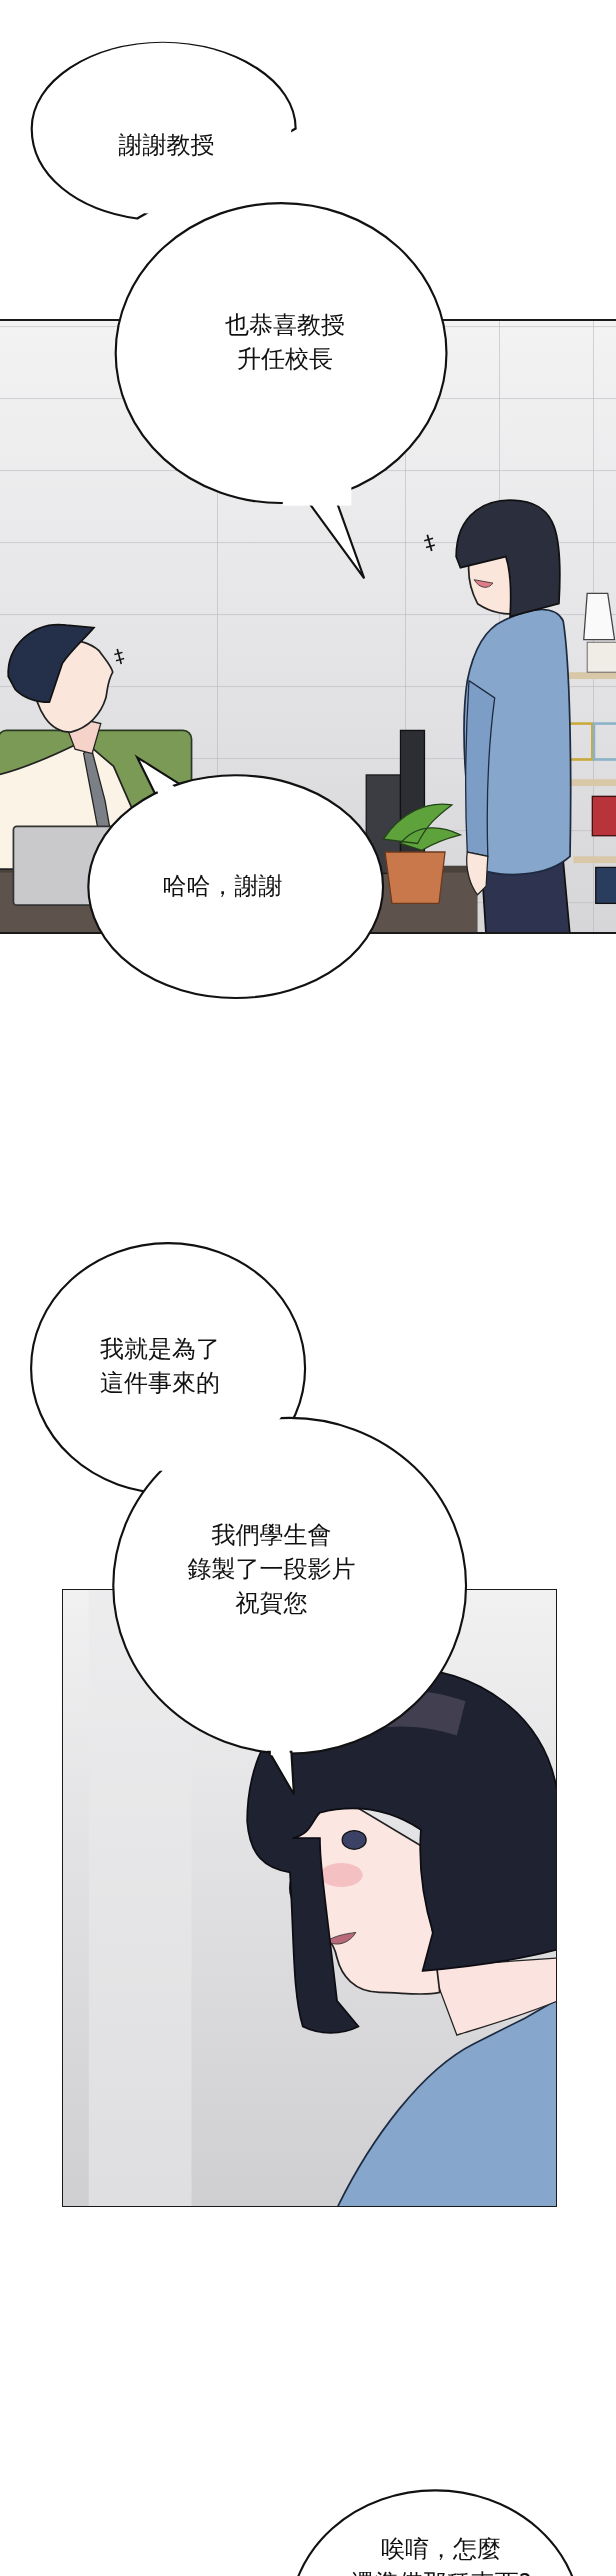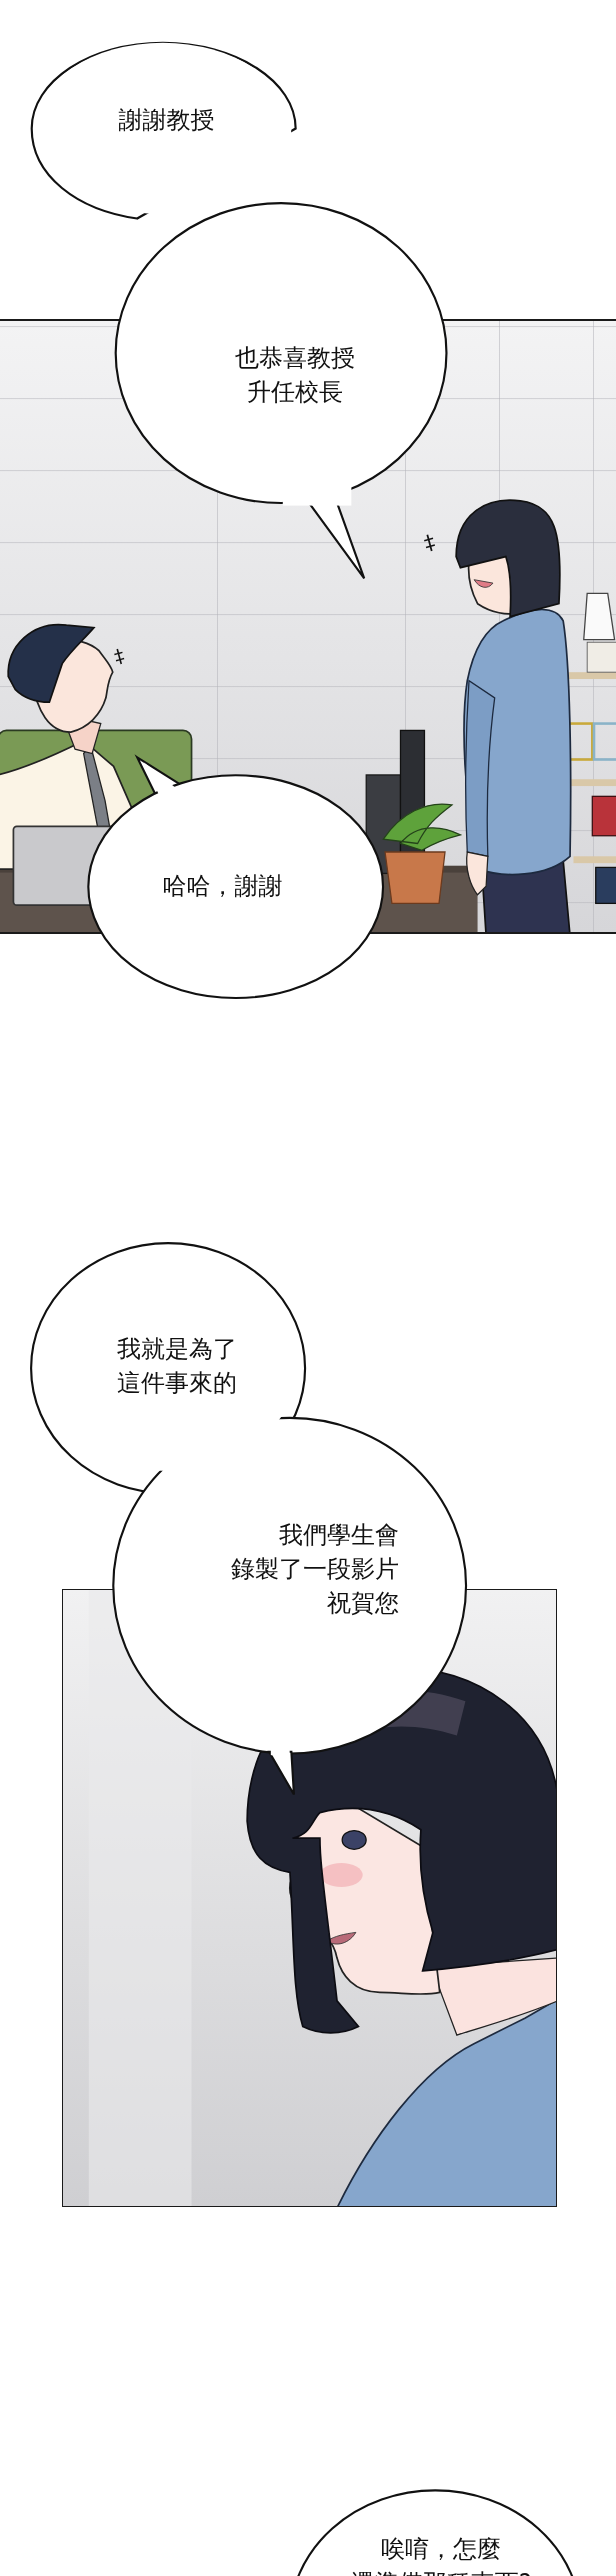--- a/index.html
+++ b/index.html
@@ -105,24 +105,24 @@
     <path d="M308,410 C320,418 335,412 342,400 C328,402 318,404 308,410 Z" fill="#b86a78" stroke="#333" stroke-width="1"></path>
     <path d="M215,270 C215,160 290,90 385,90 C490,90 565,150 578,240 L578,420 C540,430 480,440 420,445 L432,400 C420,360 415,320 418,280 C380,255 340,250 300,260 C290,270 290,285 268,290 L300,290 C300,320 305,350 320,480 L345,510 C325,520 300,520 280,510 C268,470 270,410 265,330 C235,325 218,310 215,270 Z" fill="#1f2230" stroke="#0c0c12" stroke-width="2"></path>
     <path d="M290,150 C330,120 400,105 470,130 L460,170 C400,150 340,160 300,185 Z" fill="#6b6478" opacity="0.45"></path>
   </svg>
 </div>
 
 <svg width="617" height="2576" style="z-index:6; pointer-events:none" viewBox="0 0 720 3008">
   <ellipse cx="508" cy="3060" rx="170" ry="152" fill="#fff" stroke="#111" stroke-width="2.5"></ellipse>
 </svg>
 
-<div class="bubble-text" style="left:81px; top:103px; width:171px; z-index:10;">謝謝教授</div>
-<div class="bubble-text" style="left:188px; top:308px; width:214px; z-index:10;margin-top:33px;">也恭喜教授
+<div class="bubble-text" style="left:81px; top:128px; width:171px; z-index:10;">謝謝教授</div>
+<div class="bubble-text" style="left:178px; top:308px; width:214px; z-index:10;">也恭喜教授
 升任校長</div>
 <div class="bubble-text" style="left:124px; top:869px; width:197px; z-index:10;">哈哈，謝謝</div>
-<div class="bubble-text" style="left:98px; top:1332px; width:171px; z-index:10; text-align:left; padding-left:19px;">我就是為了
+<div class="bubble-text" style="left:81px; top:1332px; width:171px; z-index:10; text-align:left; padding-left:19px;">我就是為了
 這件事來的</div>
-<div class="bubble-text" style="left:176px; top:1518px; width:223px; z-index:10;text-align:right;">我們學生會
+<div class="bubble-text" style="left:160px; top:1518px; width:223px; z-index:10;">我們學生會
 錄製了一段影片
 祝賀您</div>
 <div class="bubble-text" style="left:317px; top:2532px; width:248px; z-index:10;">唉唷，怎麼
 還準備那種東西?</div>
 
 
 </body></html>

